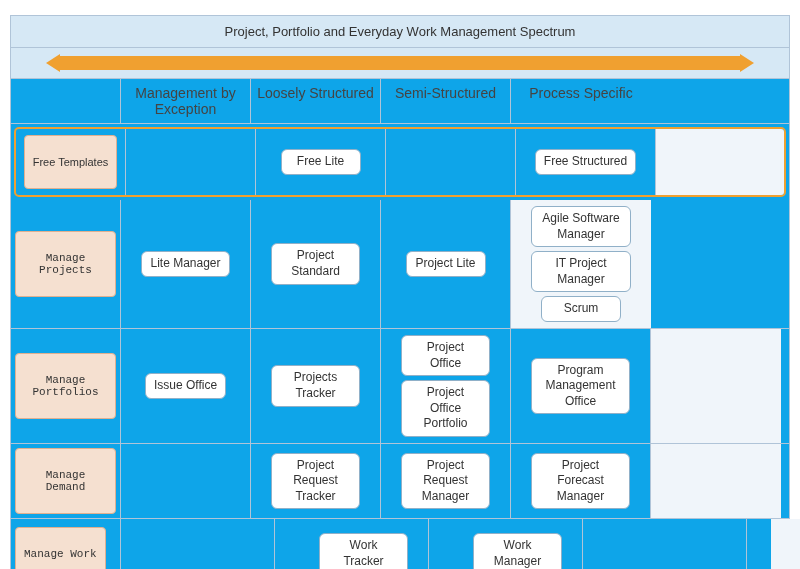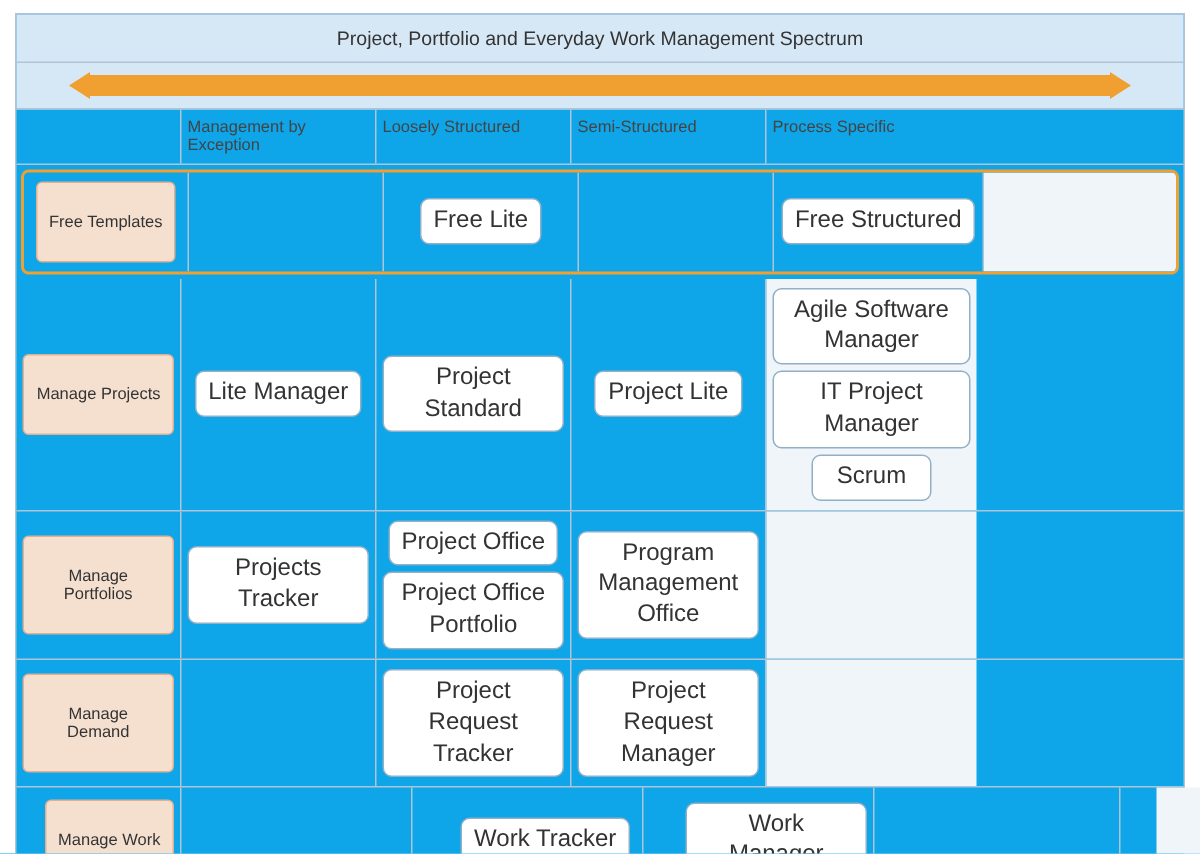--- a/index.html
+++ b/index.html
@@ -72,67 +72,68 @@
       border-left: 14px solid #f0a030;
     }
     
     .col-headers {
       display: grid;
       grid-template-columns: 110px 130px 130px 130px 140px 130px;
       border-bottom: 1px solid #b0c4d8;
     }
     .col-header {
       padding: 6px 4px;
-      text-align: left;
-      font-size: 11px;
+      text-align: center;
+      font-size: 14px;
       color: #444;
       border-right: 1px solid #b0c4d8;
     }
     .col-header:last-child { border-right: none; }
     .grid-row {
       display: grid;
       grid-template-columns: 110px 130px 130px 130px 140px 130px;
       border-bottom: 1px solid #b0c4d8;
       min-height: 70px;
     }
     .grid-row:last-child { border-bottom: none; gap: 24px; }
     .grid-cell {
       border-right: 1px solid #b0c4d8;
       display: flex;
       flex-direction: column;
       align-items: center;
       justify-content: center;
-      padding: 6px 4px;
+      padding: 6px 20px;
       gap: 4px;
     }
     .grid-cell:last-child { border-right: none; }
     
     .row-label-cell {
       display: flex;
-      align-items: flex-end;
+      align-items: flex-start;
       justify-content: center;
       padding: 4px;
+      font-family: Liberation Mono, monospace;
     }
     .row-label {
       background: #f5e0d0;
       border: 1px solid #e0b090;
       border-radius: 4px;
       padding: 20px 8px;
       font-size: 11px;
       color: #333;
       text-align: center;
       min-width: 70px;
     }
     
     .tmpl-btn {
       background: #fff;
       border: 1px solid #90b0c8;
       border-radius: 6px;
       padding: 4px 8px;
-      font-size: 16px;
+      font-size: 12px;
       color: #333;
       text-align: center;
       cursor: pointer;
       min-width: 80px;
       line-height: 1.3;
     }
     
     .process-specific-bg {
       background: #f0f5fa;
     }
@@ -232,20 +233,23 @@
         <div class="tmpl-btn">IT Project Manager</div>
         <div class="tmpl-btn">Scrum</div>
       </div>
     </div>
 
     <div class="grid-row">
       <div class="grid-cell row-label-cell">
         <div class="row-label">Manage Portfolios</div>
       </div>
       <div class="grid-cell">
+        <div class="tmpl-btn">Issue Office</div>
+      </div>
+      <div class="grid-cell">
         <div class="tmpl-btn">Projects Tracker</div>
       </div>
       <div class="grid-cell">
         <div class="tmpl-btn">Project Office</div>
         <div class="tmpl-btn">Project Office Portfolio</div>
       </div>
       <div class="grid-cell">
         <div class="tmpl-btn">Program Management Office</div>
       </div>
       <div class="grid-cell process-specific-bg"></div>
@@ -255,20 +259,23 @@
       <div class="grid-cell row-label-cell">
         <div class="row-label">Manage Demand</div>
       </div>
       <div class="grid-cell"></div>
       <div class="grid-cell">
         <div class="tmpl-btn">Project Request Tracker</div>
       </div>
       <div class="grid-cell">
         <div class="tmpl-btn">Project Request Manager</div>
       </div>
+      <div class="grid-cell">
+        <div class="tmpl-btn">Project Forecast Manager</div>
+      </div>
       <div class="grid-cell process-specific-bg"></div>
     </div>
 
     <div class="grid-row">
       <div class="grid-cell row-label-cell">
         <div class="row-label">Manage Work</div>
       </div>
       <div class="grid-cell"></div>
       <div class="grid-cell">
         <div class="tmpl-btn">Work Tracker</div>

